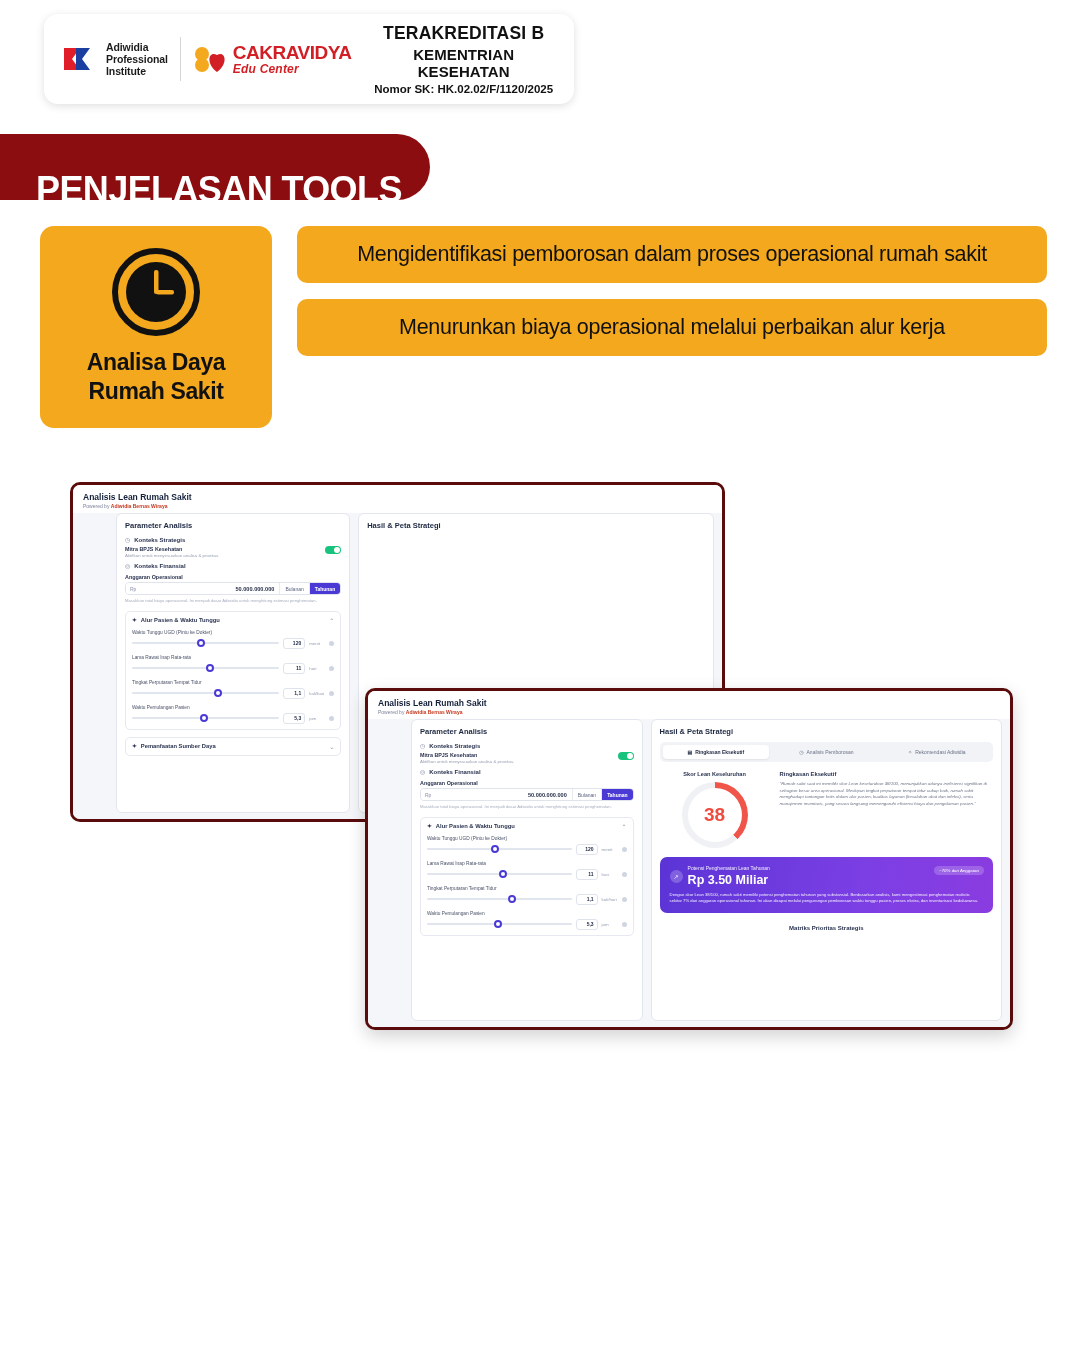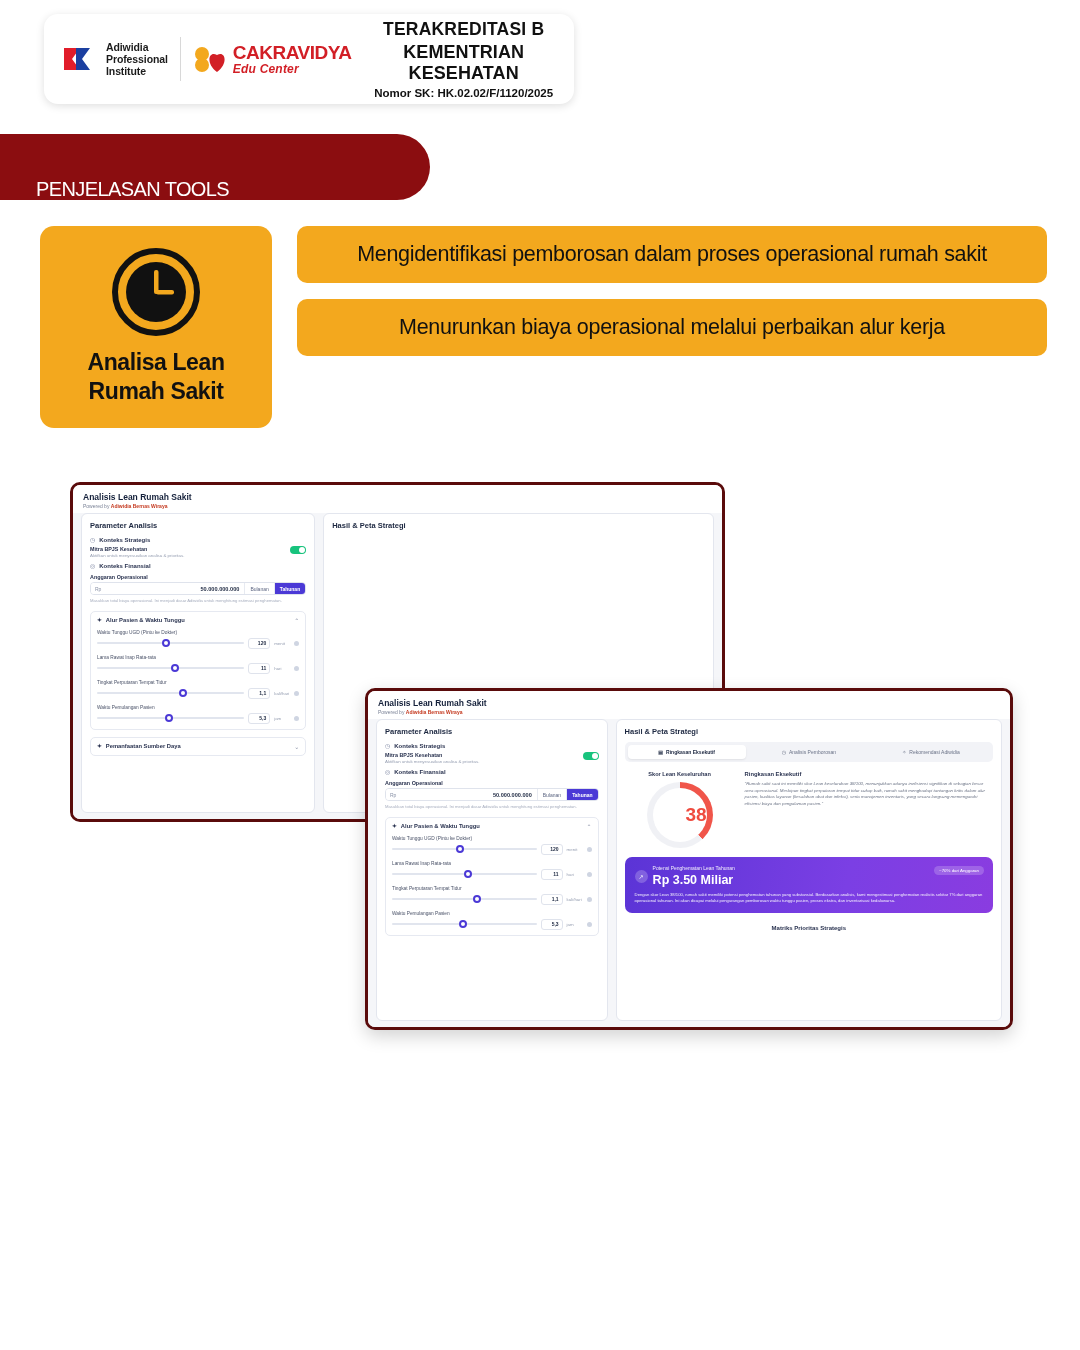--- a/index.html
+++ b/index.html
@@ -42,39 +42,39 @@
     font-size: 12px; font-weight: 700; color: #d21f26; letter-spacing: 0.2px;
     margin-top: 1px;
     font-style: italic;
   }
   .accred {
     margin-left: 20px;
     text-align: center;
     flex: 1;
   }
   .accred-l1 { font-size: 17.5px; font-weight: 800; color: #111; letter-spacing: 0.2px; }
-  .accred-l2 { font-size: 18px; font-weight: 700; color: #111; margin-top: 2px; letter-spacing: 0.1px;}
+  .accred-l2 { font-size: 15px; font-weight: 700; color: #111; margin-top: 2px; letter-spacing: 0.1px;}
   .accred-l3 { font-size: 11.5px; font-weight: 700; color: #111; margin-top: 3px; }
 
   
   .ribbon {
     position: absolute;
     top: 134px; left: 0;
     width: 430px; height: 66px;
     background: #8b0d10;
     border-top-right-radius: 33px;
     border-bottom-right-radius: 33px;
     display: flex;
     align-items: center;
     padding-left: 36px;
   }
   .ribbon-text {
     color: #ffffff;
-    font-size: 20px;
-    font-weight: 400;
+    font-size: 36px;
+    font-weight: 700;
     letter-spacing: -0.6px;
     margin-top: 45px;
   }
 
   
   .tool-card {
     position: absolute;
     top: 226px; left: 40px;
     width: 232px; height: 202px;
     background: #f3a81e;
@@ -138,21 +138,21 @@
 
   .app-body { display: flex; gap: 8px; padding: 0 8px 8px 8px; background:#f5f6f9; height: calc(100% - 26px); }
 
   .panel {
     background: #ffffff;
     border: 1px solid #e3e6ee;
     border-radius: 6px;
     padding: 7px 8px;
   }
   .panel-title { font-size: 7.5px; font-weight: 700; color: #1c2740; margin-bottom: 6px; }
-  .panel-left { width: 37%; }
+  .panel-left { width: 37%; margin-left: 35px; }
   .panel-right { flex: 1; }
 
   .sect-head { display: flex; align-items: center; gap: 4px; margin-top: 4px; }
   .sect-head .ic { color: #7b84a0; font-size: 6px; }
   .sect-label { font-size: 6px; font-weight: 700; color: #2a3350; }
 
   .row-toggle { display: flex; align-items: flex-start; justify-content: space-between; margin-top: 3px; }
   .row-toggle .txt .t1 { font-size: 5.4px; color: #2a3350; font-weight: 600; }
   .row-toggle .txt .t2 { font-size: 4.4px; color: #98a0b3; margin-top: 1px; }
   .toggle {
@@ -199,21 +199,21 @@
   .tab { flex: 1; display: flex; align-items: center; justify-content: center; gap: 3px;
          font-size: 5px; color: #6a7punch; color:#6a7287; padding: 4px 0; border-radius: 4px; }
   .tab.active { background: #ffffff; color: #1c2740; font-weight: 700; box-shadow: 0 1px 2px rgba(0,0,0,.08); }
 
   .score-wrap { display: flex; gap: 10px; margin-top: 9px; }
   .score-col { width: 110px; text-align: center; }
   .score-title { font-size: 5.6px; font-weight: 700; color: #2a3350; }
   .gauge { width: 66px; height: 66px; margin: 5px auto 0; border-radius: 50%;
            background: conic-gradient(#f0554a 0 38%, #f0f1f5 38% 100%);
            display: flex; align-items: center; justify-content: center; }
-  .gauge-in { width: 54px; height: 54px; border-radius: 50%; background: #fff; display:flex; align-items:center; justify-content:flex-end;}
+  .gauge-in { width: 54px; height: 54px; border-radius: 50%; background: #fff; display:flex; align-items:center; justify-content:center;}
   .gauge-val { font-size: 19px; font-weight: 800; color: #ef4b3f; }
   .summary { flex: 1; }
   .summary-title { font-size: 5.8px; font-weight: 700; color: #2a3350; }
   .summary-text { font-size: 4.4px; color: #6b7385; line-height: 1.5; margin-top: 4px; font-style: italic; }
 
   .saving-card {
     margin-top: 9px;
     background: linear-gradient(100deg, #5b34d6 0%, #7b3fe4 60%, #8a3ce0 100%);
     border-radius: 7px; padding: 8px 10px; color: #fff; position: relative;
   }
@@ -275,21 +275,21 @@
 <div class="tool-card">
   <span class="clock-icon">
     <svg width="88" height="88" viewBox="0 0 88 88">
       <circle cx="44" cy="44" r="41" fill="none" stroke="#111" stroke-width="6"></circle>
       <circle cx="44" cy="44" r="30" fill="#111"></circle>
       <rect x="42" y="22" width="4.5" height="24" rx="2" fill="#f3a81e"></rect>
       <rect x="44" y="42" width="18" height="4.5" rx="2" fill="#f3a81e"></rect>
     </svg>
   </span>
   <div class="tool-title">
-    <div>Analisa Lean</div>
+    <div>Analisa Daya</div>
     <div>Rumah Sakit</div>
   </div>
 </div>
 
 <div class="bullets">
   <div class="bullet">Mengidentifikasi pemborosan dalam proses operasional rumah sakit</div>
   <div class="bullet">Menurunkan biaya operasional melalui perbaikan alur kerja</div>
 </div>
 
 <div class="shot shot-back">

